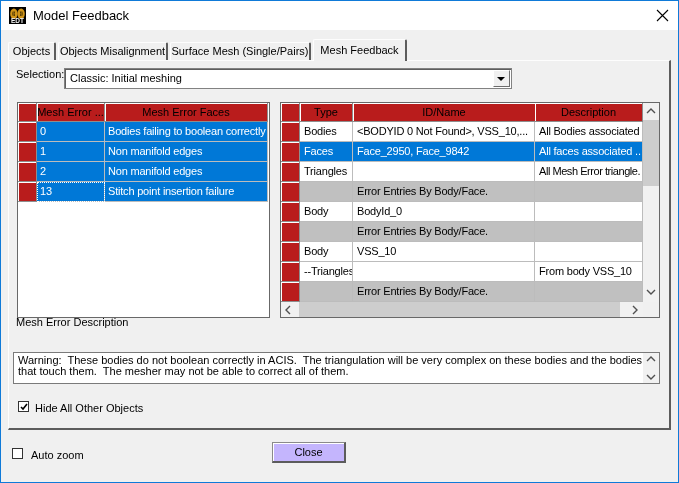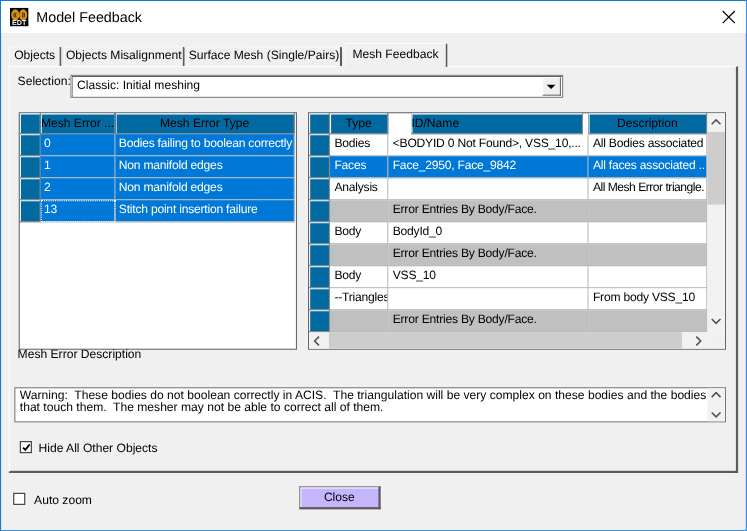--- a/index.html
+++ b/index.html
@@ -9,21 +9,21 @@
 .titlebar{left:1px;top:1px;width:677px;height:29px;background:#fff}
 .title{left:33px;top:8px;font-size:13px}
 .tab{top:42px;height:18px;background:#f0f0f0;border-top:1px solid #fdfdfd;border-left:1px solid #fdfdfd;border-right:2px solid #5c5c5c;border-radius:2px 2px 0 0;text-align:center;line-height:17px;z-index:2;white-space:nowrap}
 .tabsel{top:39px;height:22px;z-index:4;border-bottom:none}
 .pane{left:8px;top:60px;width:663px;height:370px;background:#f0f0f0;border-top:1px solid #fdfdfd;border-left:1px solid #fdfdfd;border-right:2px solid #5c5c5c;border-bottom:2px solid #5c5c5c}
 .combo{left:64px;top:68px;width:448px;height:21px;background:#fff;border:1px solid #828282;box-shadow:inset 1px 1px 0 #5f5f5f}
 .combotext{left:70px;top:72px}
 .combobtn{left:493px;top:70px;width:17px;height:17px;background:#f0f0f0;border-right:1px solid #6d6d6d;border-bottom:1px solid #6d6d6d;border-top:1px solid #fff;border-left:1px solid #fff}
 .tri{left:497px;top:77px;width:0;height:0;border-left:4px solid transparent;border-right:4px solid transparent;border-top:4px solid #000}
 .grid{background:#fff;border:1px solid #686868}
-.hcell{background:#0369a1;border-right:1px solid #8e8e8e;border-bottom:1px solid #8e8e8e;box-shadow:inset 1px 1px 0 #fff}
+.hcell{background:#b91c1c;border-right:1px solid #8e8e8e;border-bottom:1px solid #8e8e8e;box-shadow:inset 1px 1px 0 #fff}
 .gcell{font-size:11px;letter-spacing:-0.2px;border-right:1px solid #bcbcbc;border-bottom:1px solid #bcbcbc;line-height:19px;white-space:nowrap;overflow:hidden}
 .sel{background:#0078d7;color:#fff}
 .gray{background:#c0c0c0}
 .sb{background:#f1f1f1}
 .sbthumb{background:#cdcdcd}
 .chk{width:11px;height:11px;background:#fff;border:1px solid #333}
 .btn{background:#c4b5fd;border-top:1px solid #8a8a8a;border-left:1px solid #8a8a8a;border-right:2px solid #5c5c5c;border-bottom:2px solid #5c5c5c;box-shadow:inset 1px 1px 0 #fff;text-align:center}
 </style></head>
 <body>
 <div class="abs win"></div>
@@ -77,48 +77,48 @@
     <path d="M1 4 L3 6 L7 1" stroke="#000" stroke-width="1.6" fill="none"></path>
   </svg>
 <div class="abs" style="left:35px;top:402px">Hide All Other Objects</div>
 
 <div class="abs chk" style="left:12px;top:448px"></div>
 <div class="abs" style="left:31px;top:449px">Auto zoom</div>
 
 <div class="abs btn" style="left:272px;top:442px;width:74px;height:21px;line-height:19px">Close</div>
 <div class="abs hcell" style="left:18px;top:103px;width:19px;height:19px"></div>
 <div class="abs hcell" style="left:37px;top:103px;width:68px;height:19px;text-align:center;line-height:18px">Mesh Error ...</div>
-<div class="abs hcell" style="left:105px;top:103px;width:163px;height:19px;text-align:center;line-height:18px">Mesh Error Type</div>
+<div class="abs hcell" style="left:105px;top:103px;width:163px;height:19px;text-align:center;line-height:18px">Mesh Error Faces</div>
 <div class="abs hcell" style="left:18px;top:122px;width:19px;height:20px"></div>
 <div class="abs gcell sel" style="left:37px;top:122px;width:68px;height:20px;padding-left:3px">0</div>
 <div class="abs gcell sel" style="left:105px;top:122px;width:163px;height:20px;padding-left:3px">Bodies failing to boolean correctly</div>
 <div class="abs hcell" style="left:18px;top:142px;width:19px;height:20px"></div>
 <div class="abs gcell sel" style="left:37px;top:142px;width:68px;height:20px;padding-left:3px">1</div>
 <div class="abs gcell sel" style="left:105px;top:142px;width:163px;height:20px;padding-left:3px">Non manifold edges</div>
 <div class="abs hcell" style="left:18px;top:162px;width:19px;height:20px"></div>
 <div class="abs gcell sel" style="left:37px;top:162px;width:68px;height:20px;padding-left:3px">2</div>
 <div class="abs gcell sel" style="left:105px;top:162px;width:163px;height:20px;padding-left:3px">Non manifold edges</div>
 <div class="abs hcell" style="left:18px;top:182px;width:19px;height:20px"></div>
 <div class="abs gcell sel" style="left:37px;top:182px;width:68px;height:20px;padding-left:3px">13</div>
 <div class="abs gcell sel" style="left:105px;top:182px;width:163px;height:20px;padding-left:3px">Stitch point insertion failure</div>
 <div class="abs" style="left:37px;top:182px;width:68px;height:20px;outline:1px dotted #fff;outline-offset:-1px"></div>
 <div class="abs hcell" style="left:281px;top:103px;width:19px;height:19px"></div>
 <div class="abs hcell" style="left:300px;top:103px;width:53px;height:19px;text-align:center;line-height:18px">Type</div>
-<div class="abs hcell" style="left:374px;top:103px;width:156px;height:19px;line-height:18px">ID/Name</div>
+<div class="abs hcell" style="left:353px;top:103px;width:183px;height:19px;text-align:center;line-height:18px">ID/Name</div>
 <div class="abs hcell" style="left:535px;top:103px;width:108px;height:19px;text-align:center;line-height:18px">Description</div>
 <div class="abs hcell" style="left:281px;top:122px;width:19px;height:20px"></div>
 <div class="abs gcell" style="left:300px;top:122px;width:53px;height:20px;padding-left:4px">Bodies</div>
 <div class="abs gcell" style="left:353px;top:122px;width:182px;height:20px;padding-left:4px">&lt;BODYID 0 Not Found&gt;, VSS_10,...</div>
 <div class="abs gcell" style="left:535px;top:122px;width:108px;height:20px;padding-left:4px">All Bodies associated</div>
 <div class="abs hcell" style="left:281px;top:142px;width:19px;height:20px"></div>
 <div class="abs gcell sel" style="left:300px;top:142px;width:53px;height:20px;padding-left:4px">Faces</div>
 <div class="abs gcell sel" style="left:353px;top:142px;width:182px;height:20px;padding-left:4px">Face_2950, Face_9842</div>
 <div class="abs gcell sel" style="left:535px;top:142px;width:108px;height:20px;padding-left:4px">All faces associated ..</div>
 <div class="abs hcell" style="left:281px;top:162px;width:19px;height:20px"></div>
-<div class="abs gcell" style="left:300px;top:162px;width:53px;height:20px;padding-left:4px">Analysis</div>
+<div class="abs gcell" style="left:300px;top:162px;width:53px;height:20px;padding-left:4px">Triangles</div>
 <div class="abs gcell" style="left:353px;top:162px;width:182px;height:20px;padding-left:4px"></div>
 <div class="abs gcell" style="left:535px;top:162px;width:108px;height:20px;padding-left:4px"><span style="letter-spacing:-0.45px">All Mesh Error triangle.</span></div>
 <div class="abs hcell" style="left:281px;top:182px;width:19px;height:20px"></div>
 <div class="abs gcell gray" style="left:300px;top:182px;width:53px;height:20px;padding-left:4px"></div>
 <div class="abs gcell gray" style="left:353px;top:182px;width:182px;height:20px;padding-left:4px">Error Entries By Body/Face.</div>
 <div class="abs gcell gray" style="left:535px;top:182px;width:108px;height:20px;padding-left:4px"></div>
 <div class="abs hcell" style="left:281px;top:202px;width:19px;height:20px"></div>
 <div class="abs gcell" style="left:300px;top:202px;width:53px;height:20px;padding-left:4px">Body</div>
 <div class="abs gcell" style="left:353px;top:202px;width:182px;height:20px;padding-left:4px">BodyId_0</div>
 <div class="abs gcell" style="left:535px;top:202px;width:108px;height:20px;padding-left:4px"></div>

